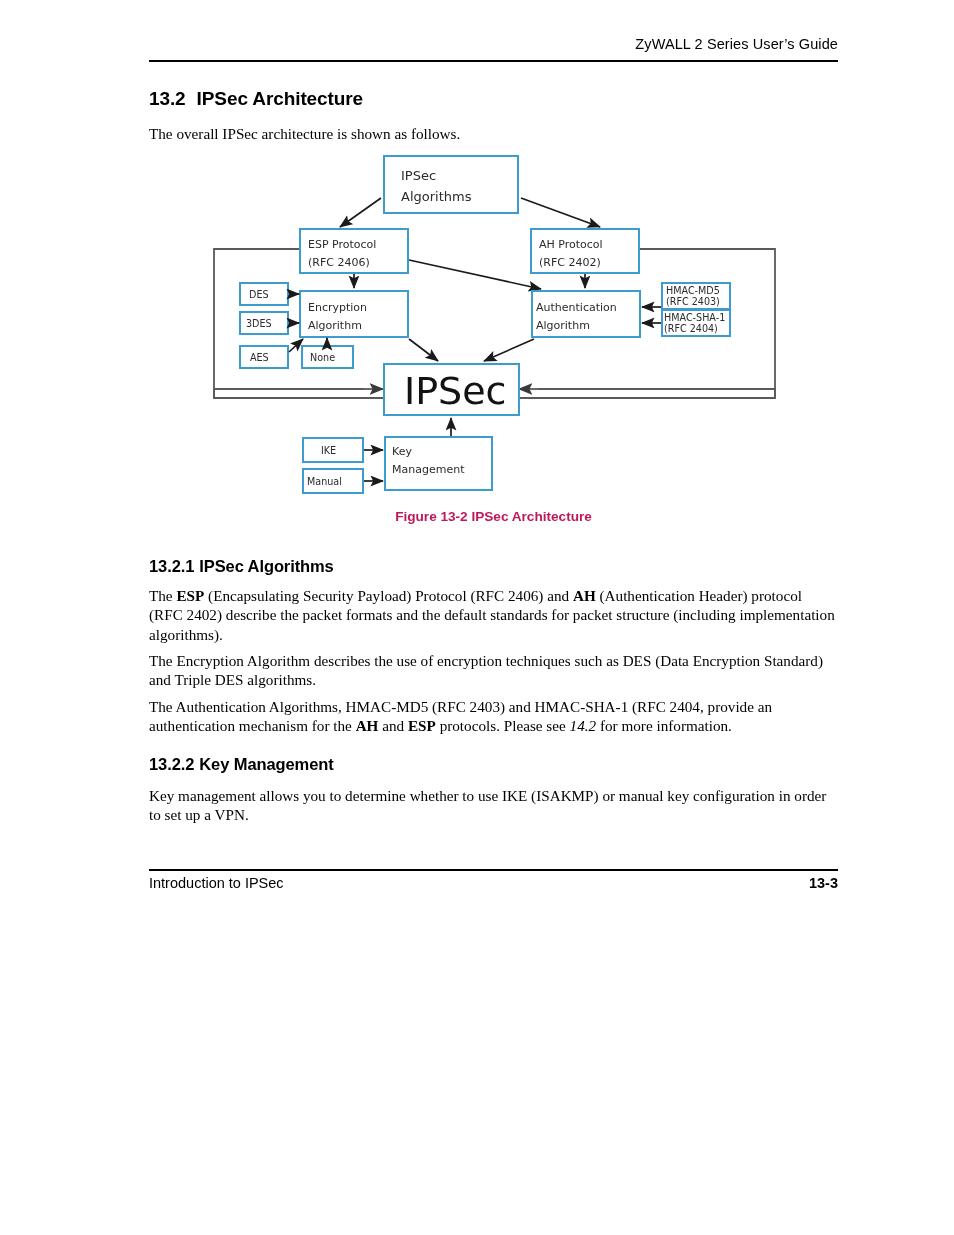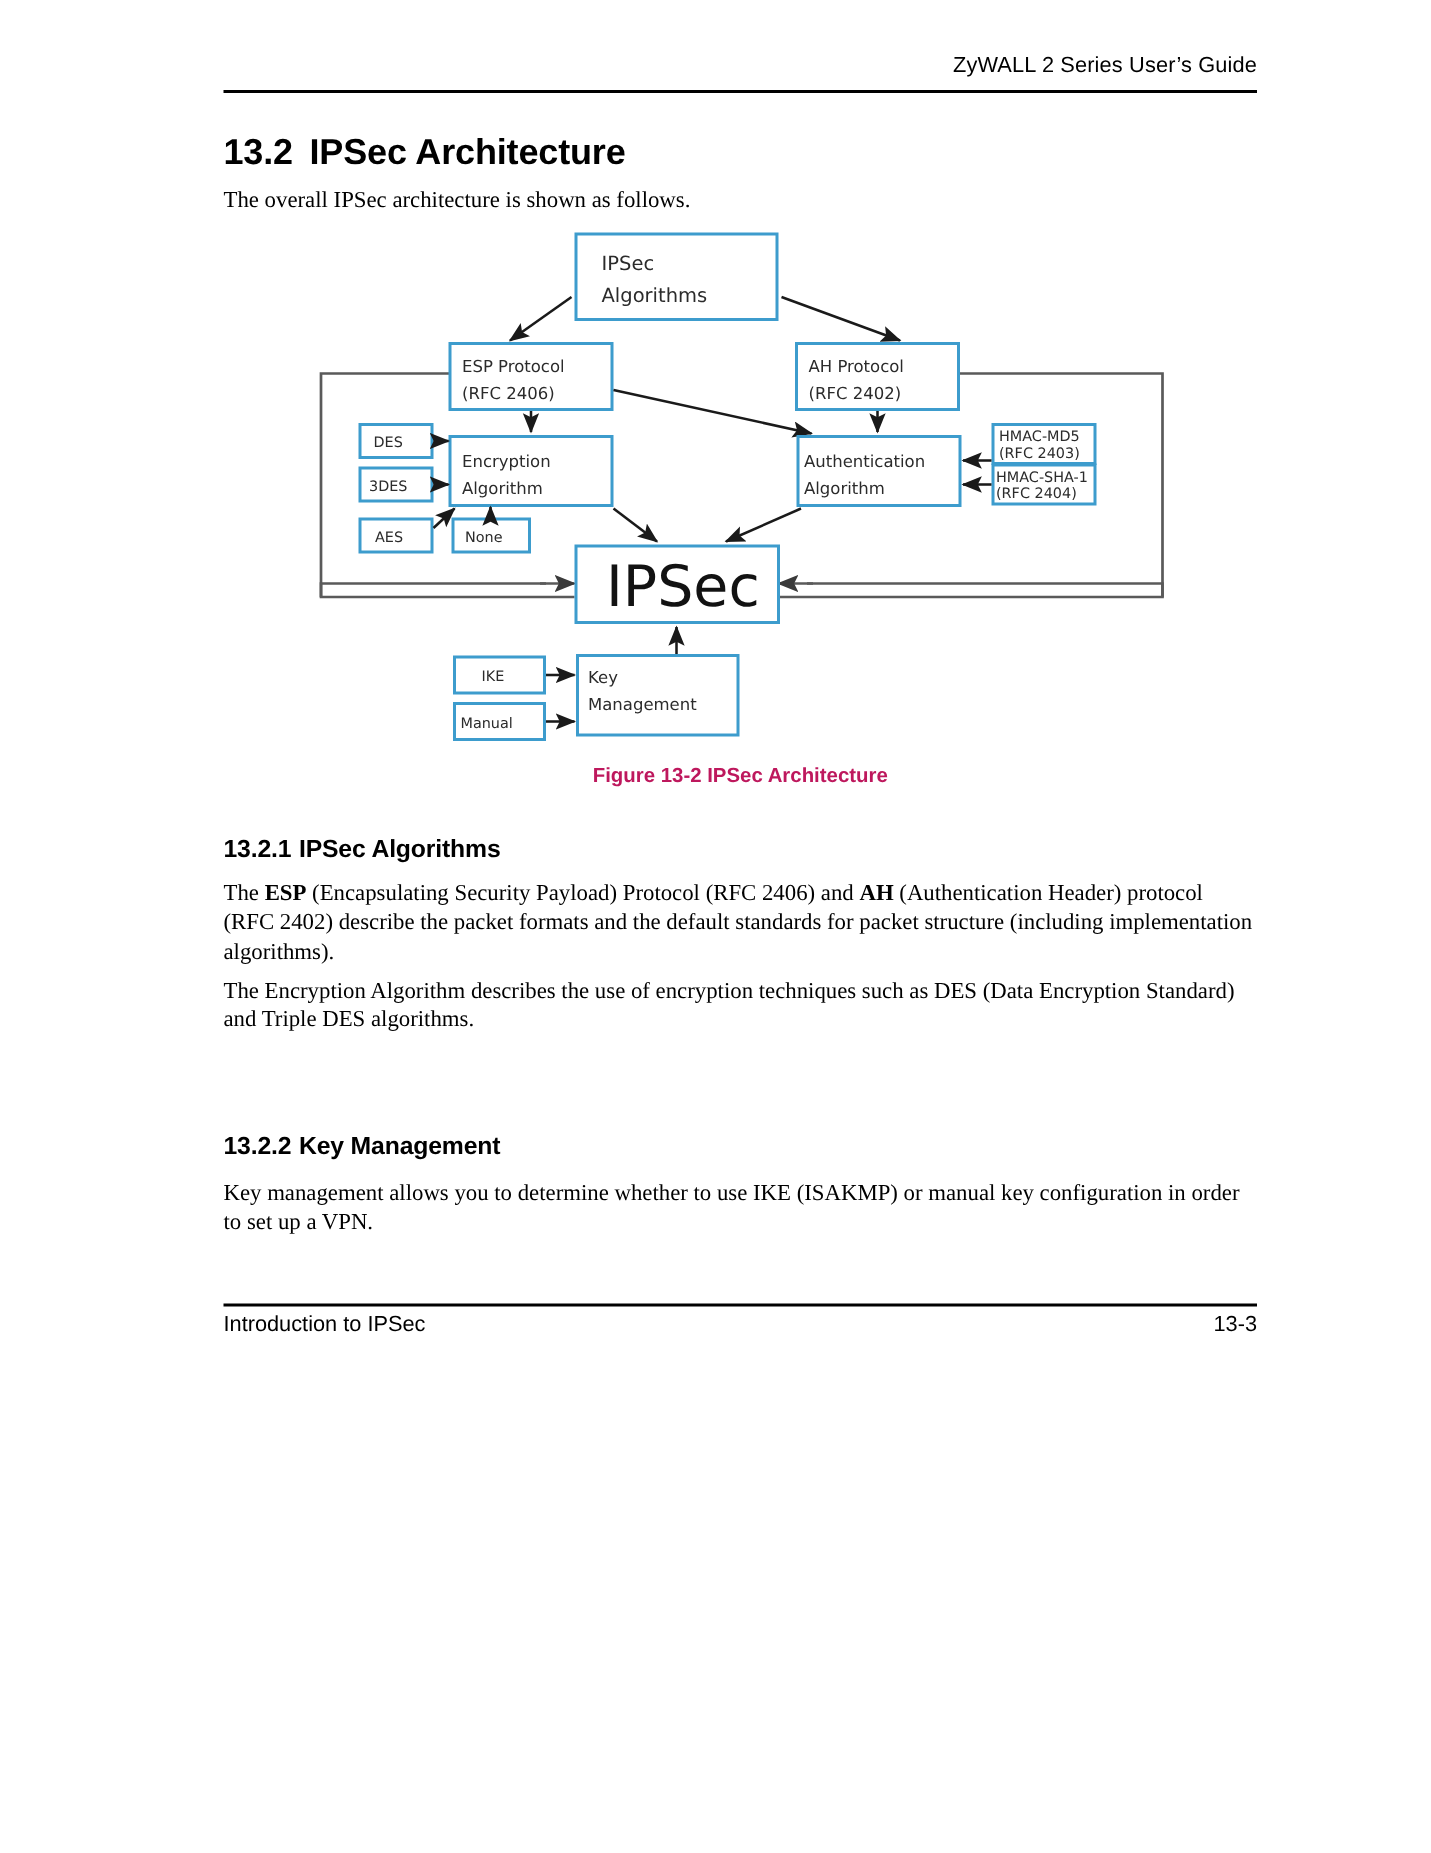--- a/index.html
+++ b/index.html
@@ -42,21 +42,21 @@
     width: 689px;
     height: 2px;
     background: #000;
   }
 
   
   .h2 {
     position: absolute;
     font-family: "Liberation Sans", "DejaVu Sans", sans-serif;
     font-weight: bold;
-    font-size: 24px;
+    font-size: 19px;
     color: #000;
     white-space: nowrap;
     letter-spacing: -0.1px;
   }
   .h2 .num { margin-right: 11px; }
 
   .h3 {
     position: absolute;
     font-family: Liberation Sans, sans-serif;
     font-weight: bold;
@@ -109,20 +109,21 @@
     font-size: 14.5px;
     color: #000;
   }
   .footer-right {
     position: absolute;
     right: 116px;
     top: 875px;
     font-family: "Liberation Sans", "DejaVu Sans", sans-serif;
     font-size: 14.5px;
     color: #000;
+    font-weight: bold;
   }
 
   
   #diagram-area {
     position: absolute;
     left: 0;
     top: 0;
     width: 954px;
     height: 1235px;
     pointer-events: none;
@@ -315,20 +316,23 @@
   </div>
 
   <div class="para" style="left:149px; top:586px; width:690px;">
     The <b>ESP</b> (Encapsulating Security Payload) Protocol (RFC 2406) and <b>AH</b> (Authentication Header) protocol (RFC 2402) describe the packet formats and the default standards for packet structure (including implementation algorithms).
   </div>
 
   <div class="para" style="left:149px; top:651px; width:690px;">
     The Encryption Algorithm describes the use of encryption techniques such as DES (Data Encryption Standard) and Triple DES algorithms.
   </div>
 
+  <div class="para" style="left:149px; top:697px; width:690px;">
+    The Authentication Algorithms, HMAC-MD5 (RFC 2403) and HMAC-SHA-1 (RFC 2404, provide an authentication mechanism for the <b>AH</b> and <b>ESP</b> protocols. Please see <i>14.2</i> for more information.
+  </div>
 
   <div class="h3" style="left:149px; top:755px;">
     <span class="num">13.2.2</span><span>Key Management</span>
   </div>
 
   <div class="para" style="left:149px; top:786px; width:690px;">Key management allows you to determine whether to use IKE (ISAKMP) or manual key configuration in order to set up a VPN.</div>
 
   <div class="footer-rule"></div>
   <div class="footer-left">Introduction to IPSec</div>
   <div class="footer-right">13-3</div>

